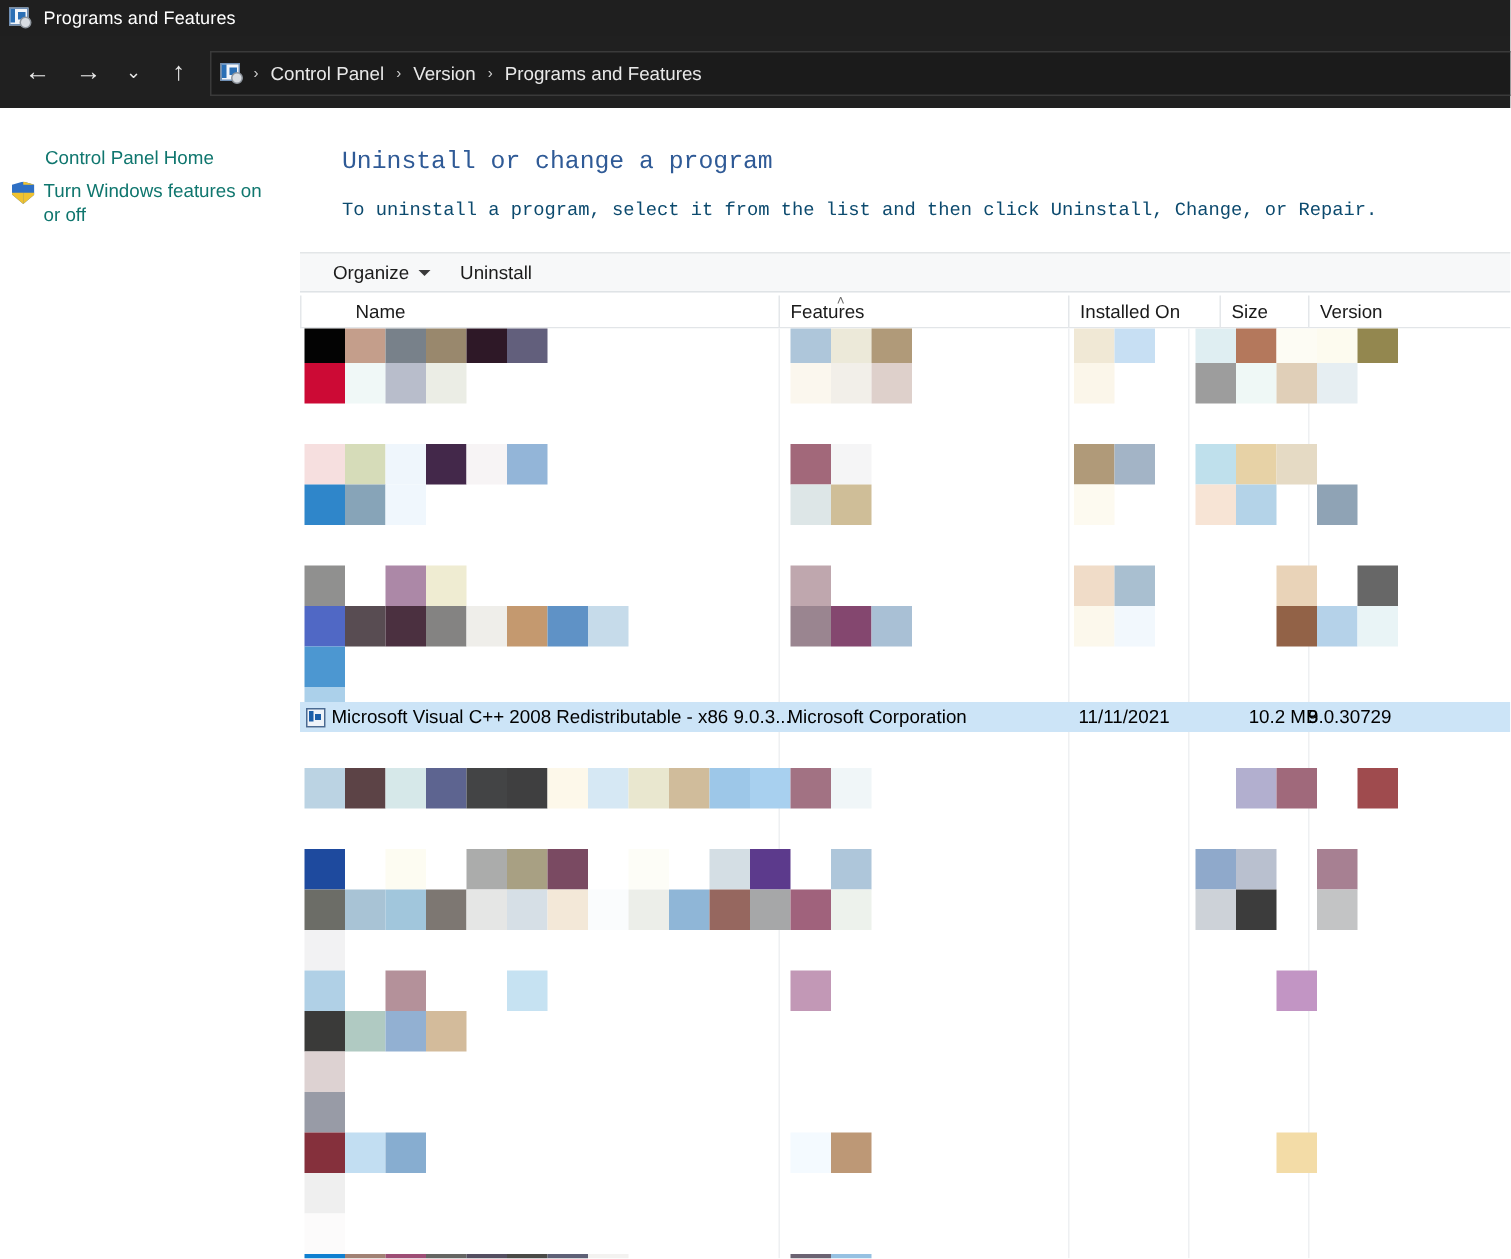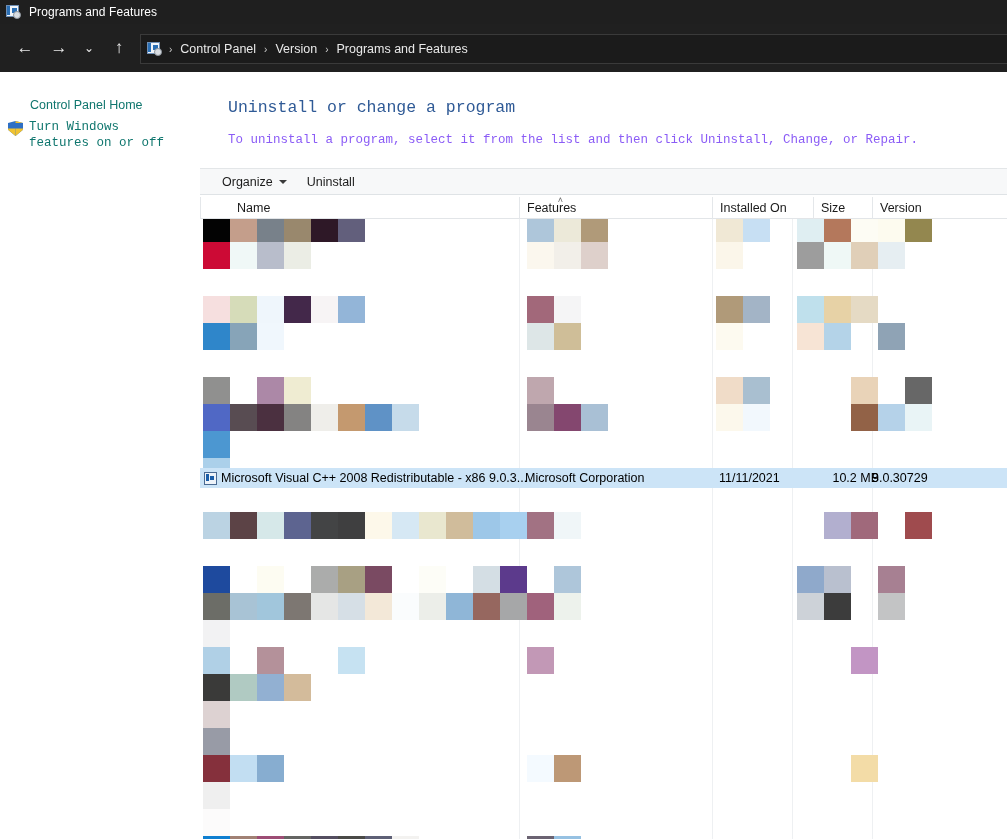--- a/index.html
+++ b/index.html
@@ -63,26 +63,26 @@
   .task-row { display: flex; align-items: flex-start; padding-left: 8px; }
   .shield {
     width: 15px; height: 15px; flex: none; margin: 5px 6px 0 0; position: relative;
   }
   .shield .s {
     position: absolute; inset: 0;
     clip-path: polygon(50% 0, 100% 14%, 100% 58%, 50% 100%, 0 58%, 0 14%);
   }
   .shield .q1 { background: #2e6fc4; }
   .shield .q2 { background: #f0c230; }
-  .task-row .task-link { padding-left: 0; width: 150px; font-family: Liberation Mono, monospace; }
+  .task-row .task-link { padding-left: 0; width: 150px; }
 
   
   .content-head { position: absolute; left: 194px; top: 72px; width: 807px; height: 96px; background: #fff; font-family: Liberation Mono, monospace; }
   .page-title { position: absolute; left: 34px; top: 26px; font-size: 16.5px; color: #2f5a96; }
-  .page-desc  { position: absolute; left: 34px; top: 61px; font-size: 12.5px; color: #8b5cf6; }
+  .page-desc  { position: absolute; left: 34px; top: 61px; font-size: 12.5px; color: #0c4a6e; }
 
   
   .cmdbar {
     position: absolute; left: 200px; top: 168px; width: 807px; height: 27px;
     background: #f7f8f9; border-top: 1px solid #e3e6e8; border-bottom: 1px solid #dfe3e6;
     display: flex; align-items: center; padding-left: 14px; gap: 4px;
   }
   .cmdbtn {
     font-size: 12.5px; color: #1b1b1b; padding: 3px 8px; display: flex;
     align-items: center; gap: 6px; cursor: default; background: transparent; border: none;

